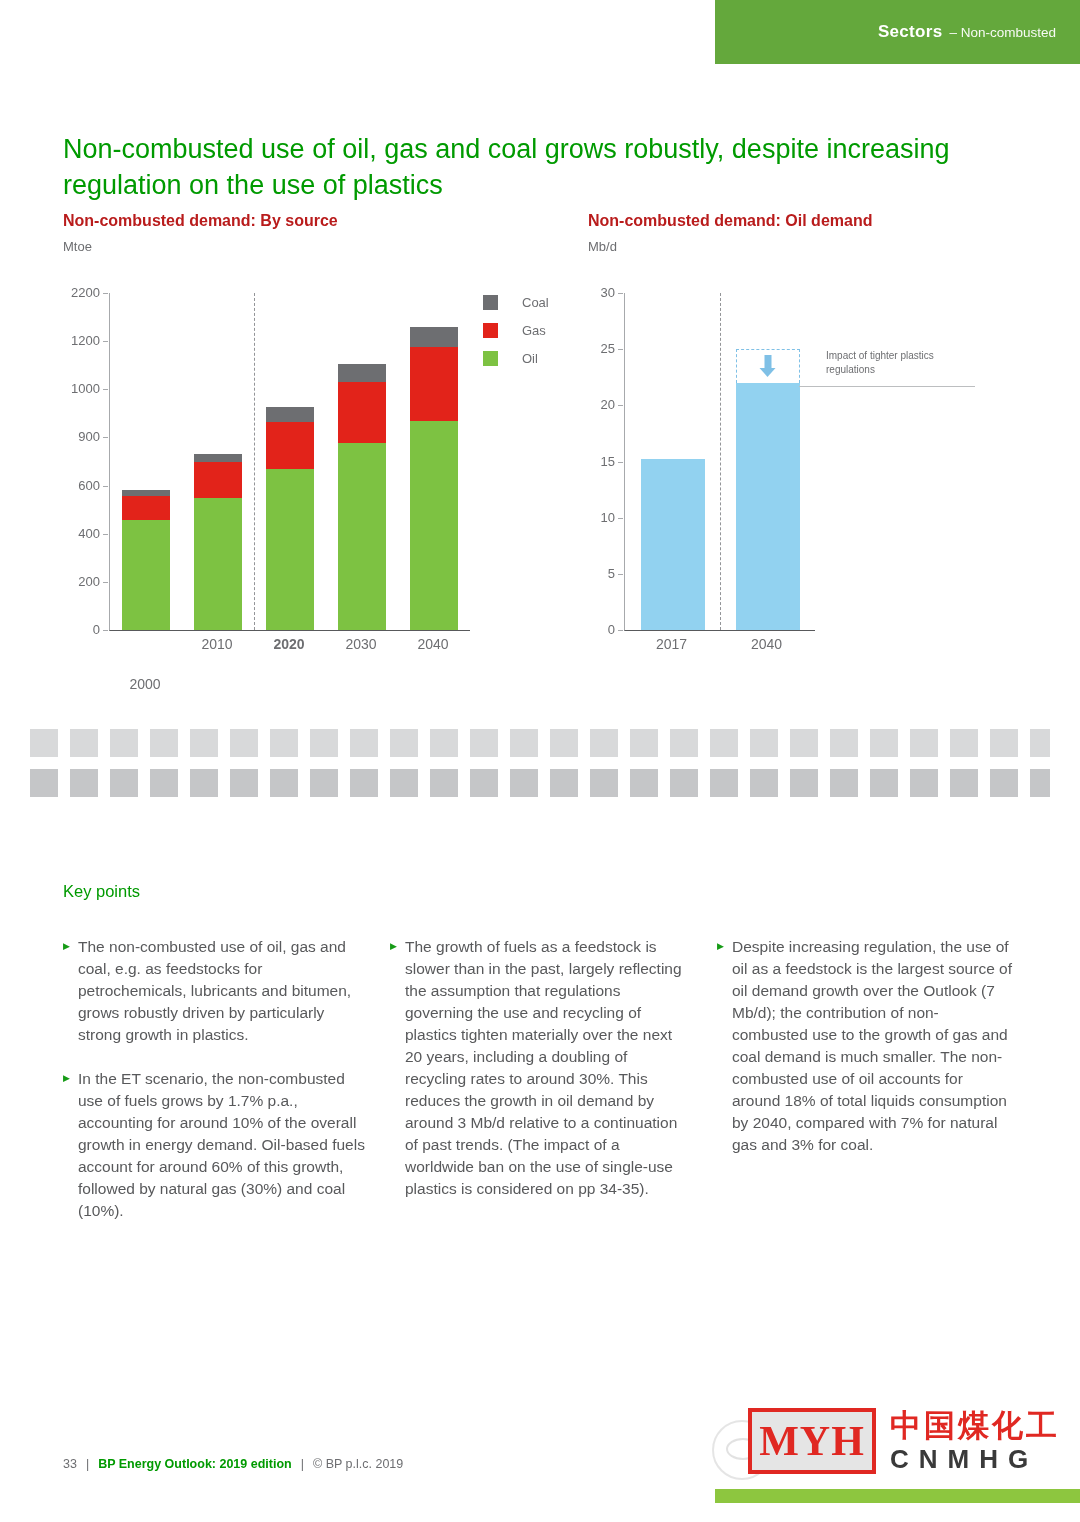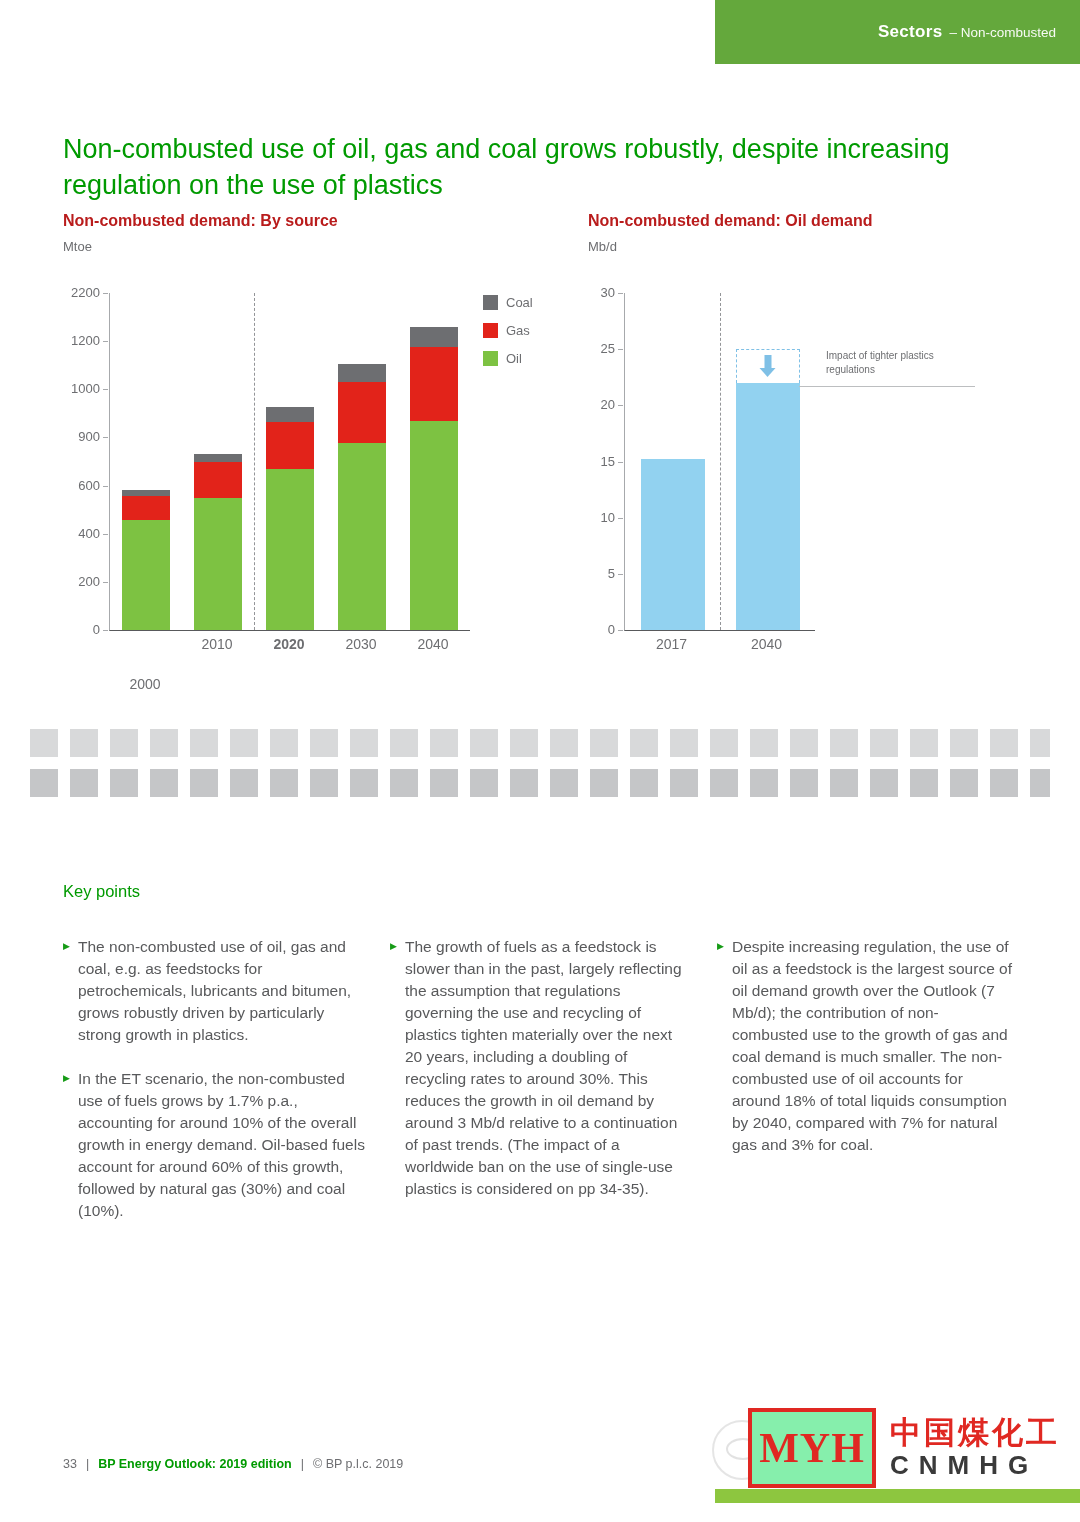--- a/index.html
+++ b/index.html
@@ -34,21 +34,21 @@
   .bar-col{width:48px;height:100%;display:flex;flex-direction:column;justify-content:flex-end;}
   .seg{width:100%;}
   .divider-dashed{position:absolute;top:0;bottom:0;border-left:1px dashed #939598;}
   .d1{left:40%;} .d2{left:50%;}
   .xrow{position:absolute;display:flex;justify-content:space-around;}
   .xrow1{left:46px;top:349px;width:360px;}
   .xrow2{left:36px;top:349px;width:190px;}
   .xlabel{width:64px;text-align:center;font-size:14px;color:#6d6e71;}
 
   .legend{position:absolute;left:420px;top:8px;display:flex;flex-direction:column;gap:13px;}
-  .legend-item{display:flex;align-items:center;gap:8px;}
+  .legend-item{display:flex;align-items:center;gap:24px;}
   .swatch{width:15px;height:15px;display:inline-block;}
   .legend-label{font-size:13px;color:#6d6e71;}
 
   .plot2{position:absolute;left:36px;top:6px;width:190px;height:337px;border-left:1px solid #a7a9ac;border-bottom:1px solid #58595b;
     display:flex;justify-content:space-around;}
   .bar2-slot{position:relative;width:64px;height:100%;}
   .bar2{position:absolute;left:0;right:0;bottom:0;}
   .ghost{position:absolute;left:0;right:0;border:1px dashed #7fc0e6;border-bottom:none;box-sizing:border-box;background:rgba(255,255,255,0);}
   .down-arrow{position:absolute;left:50%;top:5px;width:7px;height:13px;background:#7fc0e6;transform:translateX(-50%);}
   .down-arrow::after{content:"";position:absolute;top:100%;left:50%;transform:translateX(-50%);
@@ -75,21 +75,21 @@
   
   .footer{position:absolute;left:63px;top:1457px;display:flex;align-items:center;gap:9px;font-size:12.5px;color:#6d6e71;}
   .footer .pub{color:#009a00;font-weight:bold;}
 
   
   .watermark{position:absolute;left:712px;top:1420px;width:56px;height:56px;border-radius:50%;
     border:2px solid rgba(150,150,150,.45);opacity:.55;}
   .watermark::after{content:"";position:absolute;left:12px;top:16px;width:30px;height:18px;border-radius:50%;
     border:2px solid rgba(150,150,150,.5);}
   .logo{position:absolute;right:20px;top:1408px;display:flex;align-items:center;gap:14px;}
-  .logo-box{width:128px;height:80px;border:4px solid #e02822;display:flex;align-items:center;justify-content:center;box-sizing:border-box;background:#86efac;text-align:right;}
+  .logo-box{width:128px;height:66px;border:4px solid #e02822;display:flex;align-items:center;justify-content:center;box-sizing:border-box;background:#e5e5e5;text-align:right;}
   .logo-mark{color:#e02822;font-weight:bold;font-size:42px;letter-spacing:1px;font-family:"Liberation Serif",serif;}
   .logo-right{display:flex;flex-direction:column;align-items:flex-start;}
   .logo-cn{color:#e02822;font-size:31px;font-weight:bold;letter-spacing:3px;line-height:1.15;}
   .logo-latin{color:#3a3a3a;font-size:26px;font-weight:bold;letter-spacing:10px;line-height:1.2;}
 
   .bottom-bar{position:absolute;left:715px;top:1489px;width:365px;height:14px;background:#8dc63f;}
 </style>
 </head>
 <body>
 

